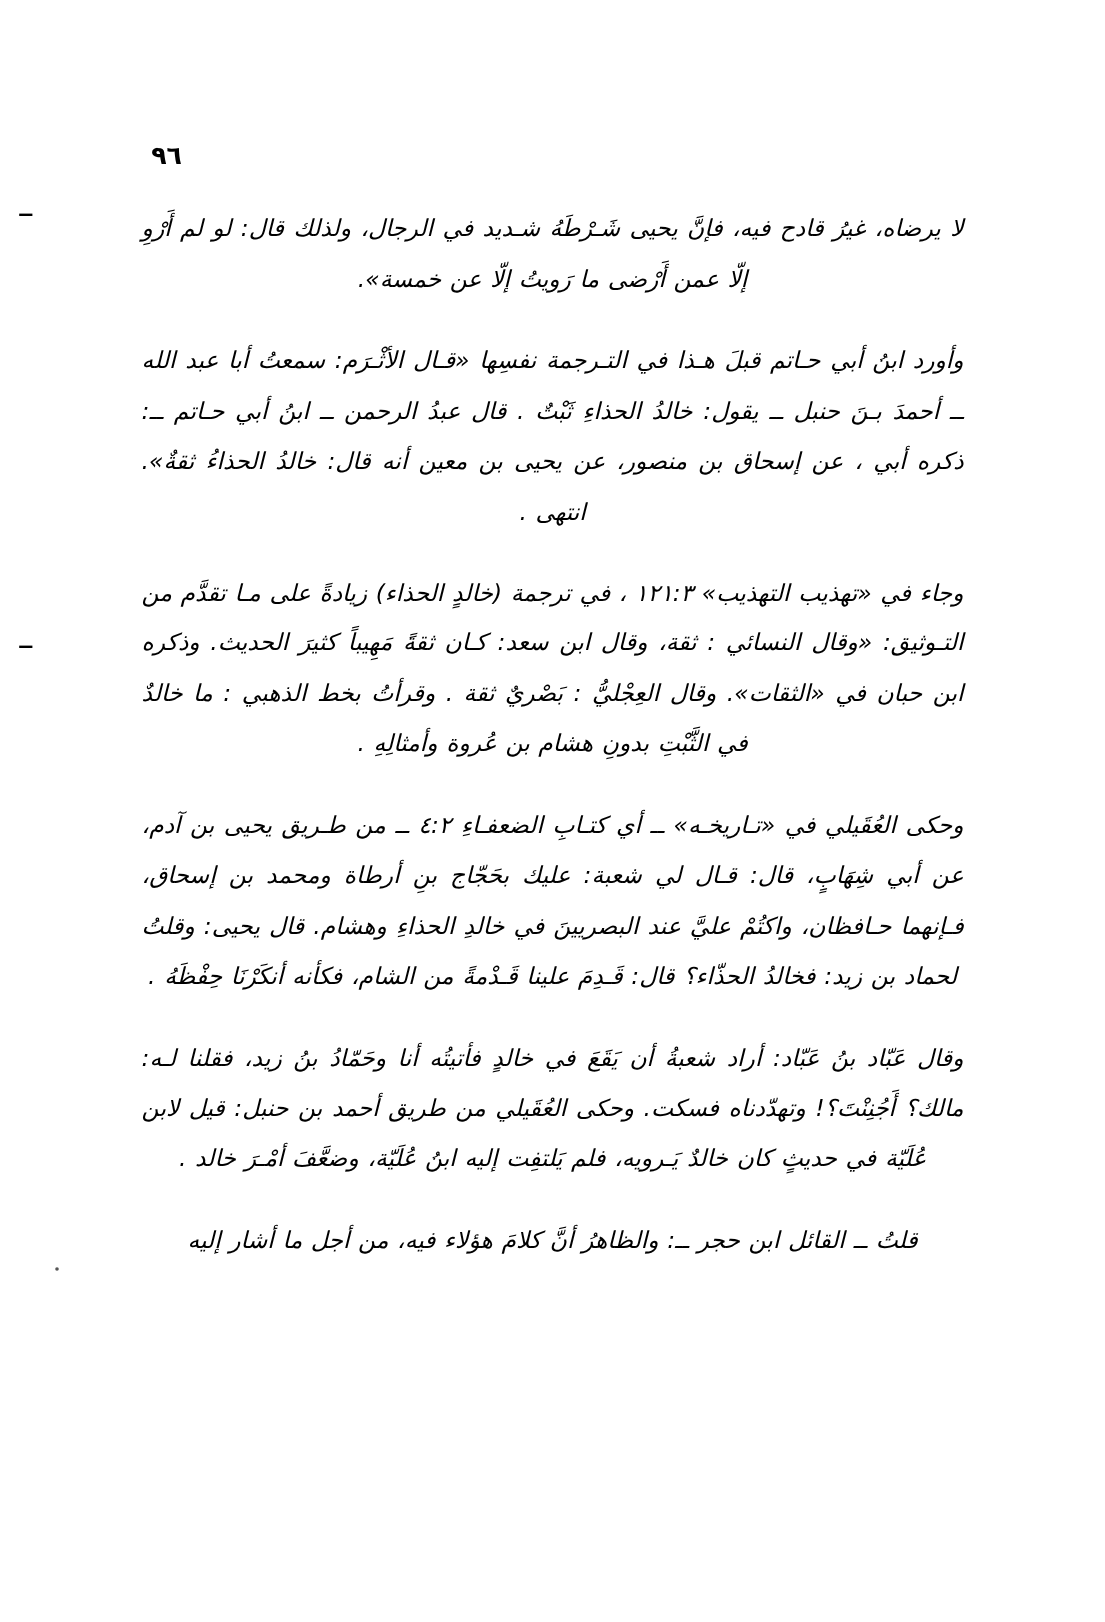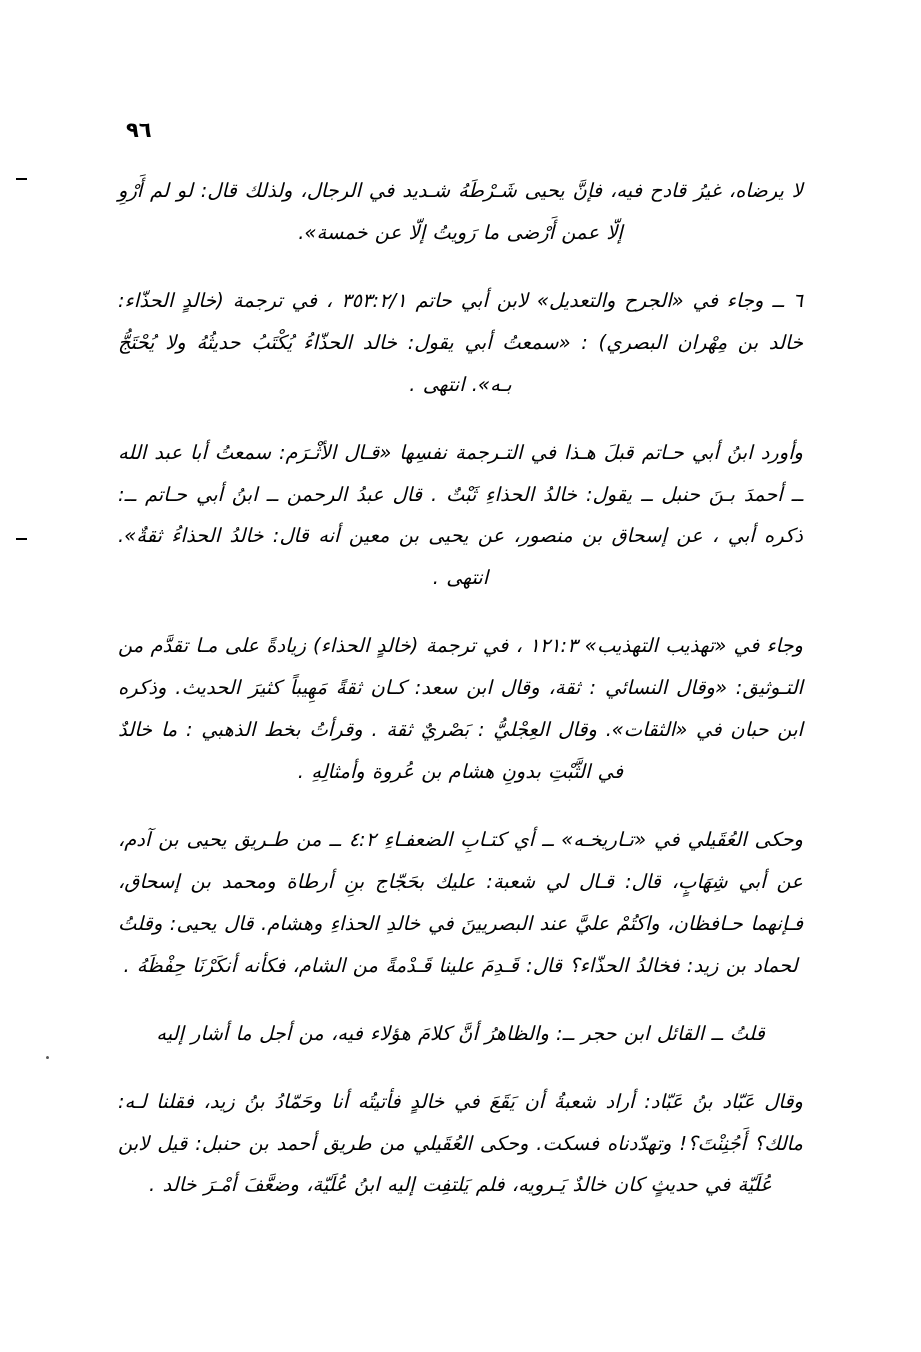--- a/index.html
+++ b/index.html
@@ -69,20 +69,19 @@
 
 <div class="page">
 
   <div class="tick t1"></div>
   <div class="tick t2"></div>
   <div class="dot d1"></div>
 
   <div class="page-number">٩٦</div>
 
   <p class="para first">لا يرضاه، غيرُ قادح فيه، فإنَّ يحيى شَـرْطَهُ شـديد في الرجال، ولذلك قال: لو لم أَرْوِ إلّا عمن أَرْضى ما رَويتُ إلّا عن خمسة».</p>
-  <p class="para">٦ ــ وجاء في «الجرح والتعديل» لابن أبي حاتم ٣٥٣:٢/١ ، في ترجمة (خالدٍ الحذّاء: خالد بن مِهْران البصري) : «سمعتُ أبي يقول: خالد الحذّاءُ يُكْتَبُ حديثُهُ ولا يُحْتَجُّ بـه». انتهى .</p>
   <p class="para">وأورد ابنُ أبي حـاتم قبلَ هـذا في التـرجمة نفسِها «قـال الأثْـرَم: سمعتُ أبا عبد الله ــ أحمدَ بـنَ حنبل ــ يقول: خالدُ الحذاءِ ثَبْتٌ . قال عبدُ الرحمن ــ ابنُ أبي حـاتم ــ: ذكره أبي ، عن إسحاق بن منصور، عن يحيى بن معين أنه قال: خالدُ الحذاءُ ثقةٌ». انتهى .</p>
   <p class="para">وجاء في «تهذيب التهذيب» ١٢١:٣ ، في ترجمة (خالدٍ الحذاء) زيادةً على مـا تقدَّم من التـوثيق: «وقال النسائي : ثقة، وقال ابن سعد: كـان ثقةً مَهِيباً كثيرَ الحديث. وذكره ابن حبان في «الثقات». وقال العِجْليُّ : بَصْريٌ ثقة . وقرأتُ بخط الذهبي : ما خالدٌ في الثَّبْتِ بدونِ هشام بن عُروة وأمثالِهِ .</p>
   <p class="para">وحكى العُقَيلي في «تـاريخـه» ــ أي كتـابِ الضعفـاءِ ٤:٢ ــ من طـريق يحيى بن آدم، عن أبي شِهَابٍ، قال: قـال لي شعبة: عليك بحَجّاج بنِ أرطاة ومحمد بن إسحاق، فـإنهما حـافظان، واكتُمْ عليَّ عند البصريينَ في خالدِ الحذاءِ وهشام. قال يحيى: وقلتُ لحماد بن زيد: فخالدُ الحذّاء؟ قال: قَـدِمَ علينا قَـدْمةً من الشام، فكأنه أنكَرْنَا حِفْظَهُ .</p>
+  <p class="para">وقال عَبّاد بنُ عَبّاد: أراد شعبةُ أن يَقَعَ في خالدٍ فأتيتُه أنا وحَمّادُ بنُ زيد، فقلنا لـه: مالك؟ أَجُنِنْتَ؟! وتهدّدناه فسكت. وحكى العُقَيلي من طريق أحمد بن حنبل: قيل لابن عُلَيّة في حديثٍ كان خالدٌ يَـرويه، فلم يَلتفِت إليه ابنُ عُلَيّة، وضعَّفَ أمْـرَ خالد .</p>
   <p class="para">قلتُ ــ القائل ابن حجر ــ: والظاهرُ أنَّ كلامَ هؤلاء فيه، من أجل ما أشار إليه</p>
-  <p class="para">وقال عَبّاد بنُ عَبّاد: أراد شعبةُ أن يَقَعَ في خالدٍ فأتيتُه أنا وحَمّادُ بنُ زيد، فقلنا لـه: مالك؟ أَجُنِنْتَ؟! وتهدّدناه فسكت. وحكى العُقَيلي من طريق أحمد بن حنبل: قيل لابن عُلَيّة في حديثٍ كان خالدٌ يَـرويه، فلم يَلتفِت إليه ابنُ عُلَيّة، وضعَّفَ أمْـرَ خالد .</p>
 
 </div>
 
 </body></html>

